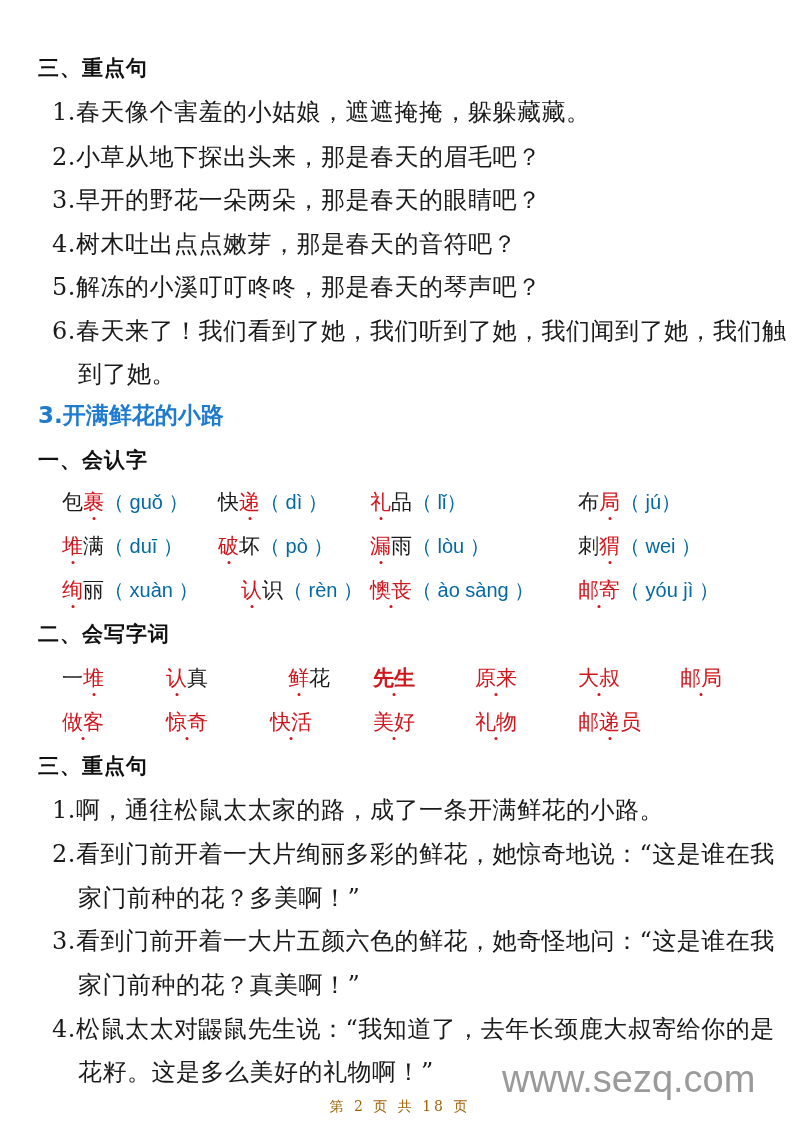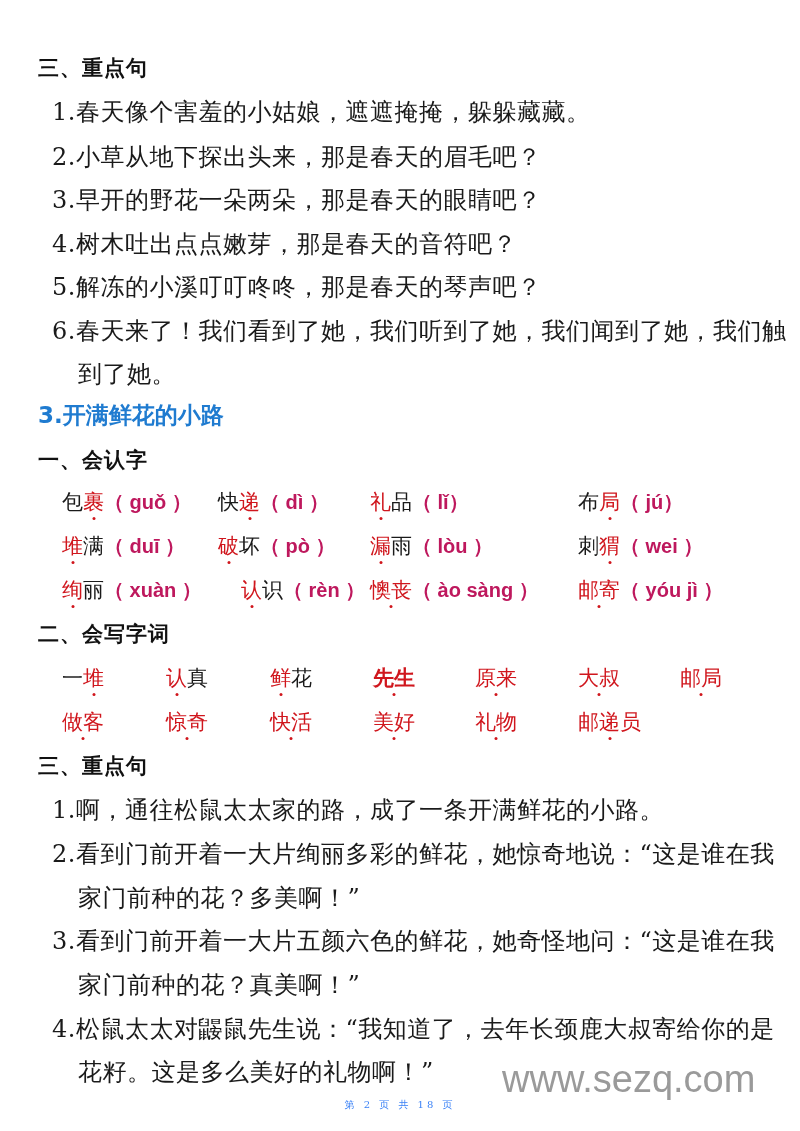--- a/index.html
+++ b/index.html
@@ -24,40 +24,40 @@
       font-size: 24px; color: #1a1a1a; white-space: nowrap;
       letter-spacing: 0.5px;
     }
     .cont { left: 78px; }
     .grid-item {
       position: absolute; font-size: 21px; white-space: nowrap;
       font-family: "DejaVu Serif", serif;
     }
     .py {
       font-family: "Liberation Sans", "DejaVu Sans", sans-serif;
-      font-size: 20px; color: #be185d; font-weight: bold;
+      font-size: 20px; color: #0369a1;
     }
     .red { color: #d0161d; position: relative; }
     .red::after {
       content: ""; position: absolute; left: 50%; bottom: -6px;
       width: 3px; height: 3px; border-radius: 50%; background: #d0161d;
       transform: translateX(-50%);
     }
     .blk { color: #1a1a1a; }
     .word {
       position: absolute; font-size: 21px; white-space: nowrap;
     }
     .watermark {
       position: absolute; left: 502px; top: 1058px;
       font-family: "Liberation Sans", "DejaVu Sans", sans-serif;
       font-size: 38px; color: #9a9a9a; letter-spacing: 0px;
     }
     .footer {
       position: absolute; left: 0; width: 800px; top: 1098px; text-align: center;
-      font-size: 10px; color: #3b82f6; letter-spacing: 3px;
+      font-size: 14px; color: #a16207; letter-spacing: 3px;
     }
   </style>
 </head>
 <body>
 
 <div class="h-sec" style="top:54px;">三、重点句</div>
 <div class="line" style="top:96px;">1.春天像个害羞的小姑娘，遮遮掩掩，躲躲藏藏。</div>
 <div class="line" style="top:141px;">2.小草从地下探出头来，那是春天的眉毛吧？</div>
 <div class="line" style="top:184px;">3.早开的野花一朵两朵，那是春天的眼睛吧？</div>
 <div class="line" style="top:228px;">4.树木吐出点点嫩芽，那是春天的音符吧？</div>
@@ -105,21 +105,21 @@
   <span class="blk"></span><span class="red">懊丧</span><span class="blk"></span><span class="py">（ ào sàng ）</span>
 </div>
 <div class="grid-item" style="left:578px; top:576px;">
   <span class="blk"></span><span class="red">邮寄</span><span class="blk"></span><span class="py">（ yóu jì ）</span>
 </div>
 
 <div class="h-sec" style="top:620px;">二、会写字词</div>
 
 <div class="word" style="left:62px; top:664px;"><span class="blk">一</span><span class="red">堆</span><span class="blk"></span></div>
 <div class="word" style="left:166px; top:664px;"><span class="blk"></span><span class="red">认</span><span class="blk">真</span></div>
-<div class="word" style="left:270px; top:664px;"><span class="blk"></span><span class="red">鲜</span><span class="blk">花</span></div>
+<div class="word" style="left:288px; top:664px;"><span class="blk"></span><span class="red">鲜</span><span class="blk">花</span></div>
 <div class="word" style="left:373px; top:664px;font-weight:bold;"><span class="blk"></span><span class="red">先生</span><span class="blk"></span></div>
 <div class="word" style="left:475px; top:664px;"><span class="blk"></span><span class="red">原来</span><span class="blk"></span></div>
 <div class="word" style="left:578px; top:664px;"><span class="blk"></span><span class="red">大叔</span><span class="blk"></span></div>
 <div class="word" style="left:680px; top:664px;"><span class="blk"></span><span class="red">邮局</span><span class="blk"></span></div>
 
 <div class="word" style="left:62px; top:708px;"><span class="blk"></span><span class="red">做客</span><span class="blk"></span></div>
 <div class="word" style="left:166px; top:708px;"><span class="blk"></span><span class="red">惊奇</span><span class="blk"></span></div>
 <div class="word" style="left:270px; top:708px;"><span class="blk"></span><span class="red">快活</span><span class="blk"></span></div>
 <div class="word" style="left:373px; top:708px;"><span class="blk"></span><span class="red">美好</span><span class="blk"></span></div>
 <div class="word" style="left:475px; top:708px;"><span class="blk"></span><span class="red">礼物</span><span class="blk"></span></div>

